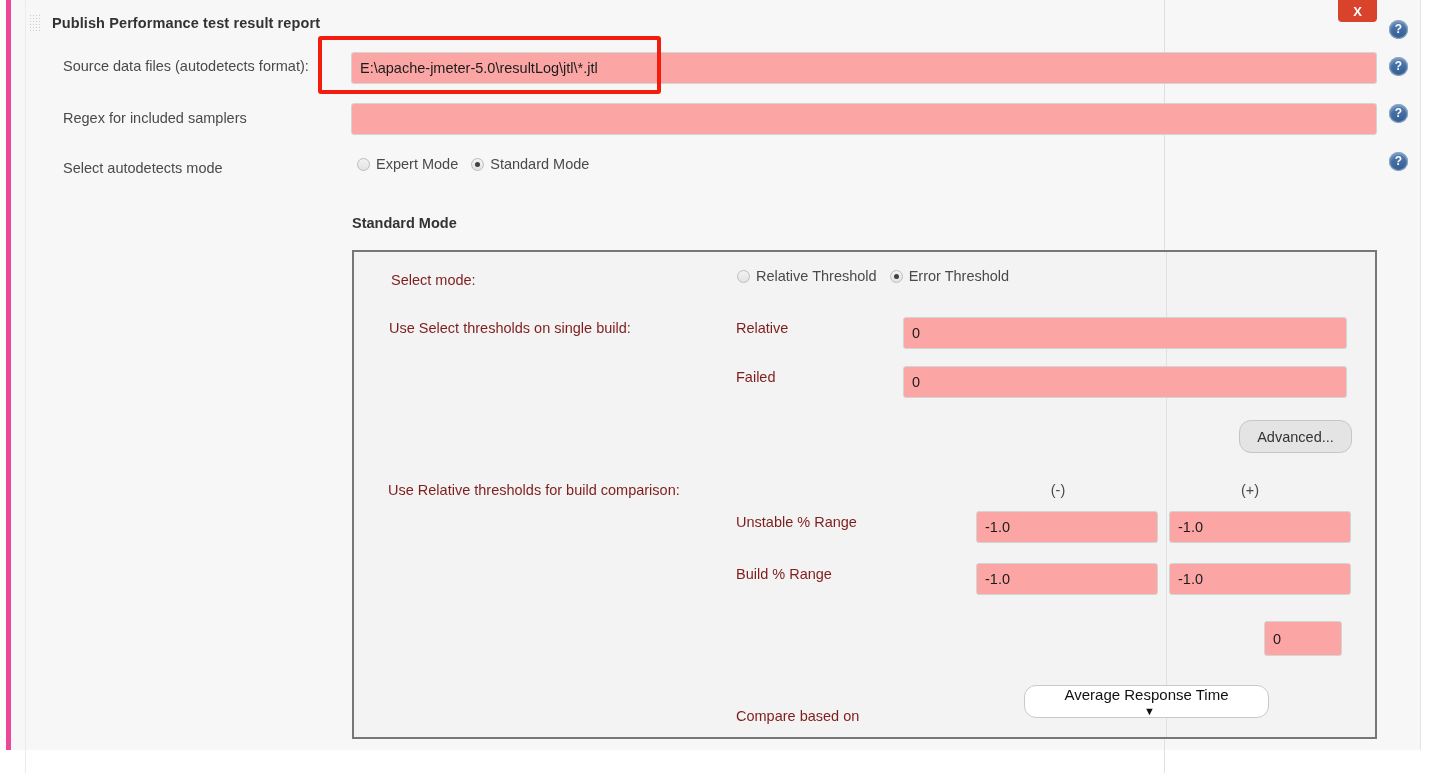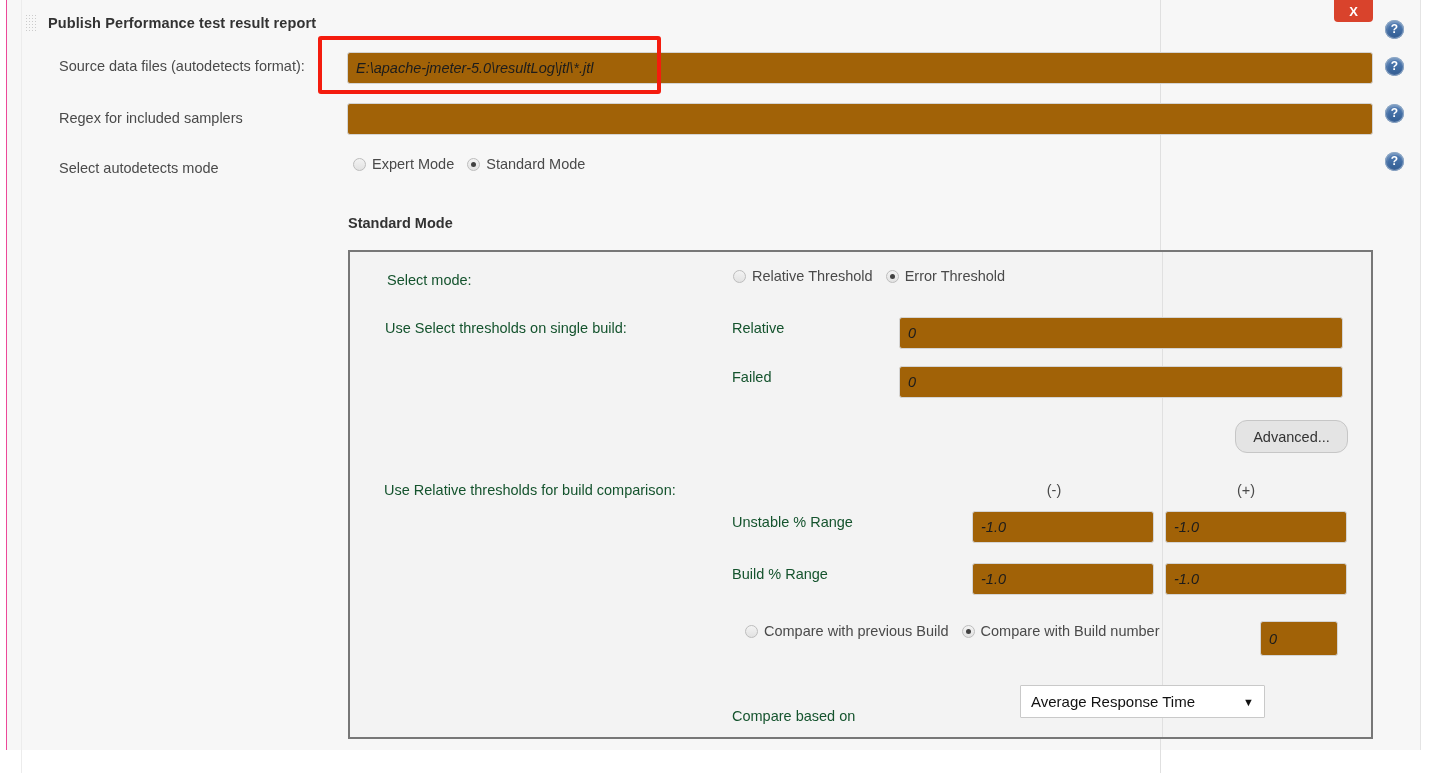--- a/index.html
+++ b/index.html
@@ -15,21 +15,21 @@
     width: 1437px; height: 773px;
     background: #ffffff;
   }
 
   
   .config-block {
     position: absolute;
     left: 6px; top: 0px;
     width: 1415px; height: 750px;
     background: #f7f7f7;
-    border-left: 1px solid #ec4899;
+    border-left: 5px solid #ec4899;
     border-right: 1px solid #e4e4e4;
   }
   
   .left-rail {
     position: absolute;
     left: 14px; top: 0; width: 1px; height: 773px;
     background: #ececec;
   }
   
   .help-divider {
@@ -65,29 +65,28 @@
   .row-label {
     position: absolute;
     font-size: 14.5px;
     color: #4a4a4a;
     white-space: nowrap;
   }
 
   
   .txt-input {
     position: absolute;
-    background: #a16207;
+    background: #fca5a5;
     border: 1px solid #d4d4d4;
     border-radius: 3px;
     font-family: "Liberation Sans", sans-serif;
     font-size: 14.5px;
     color: #1c1c1c;
     padding: 0 8px;
     outline: none;
-    font-style: italic;
   }
 
   
   .help-icon {
     position: absolute;
     width: 19px; height: 19px;
     cursor: pointer;
   }
   .help-icon .ring {
     position: absolute; inset: 0;
@@ -176,21 +175,21 @@
   
   .panel-divider {
     position: absolute;
     left: 812px; top: 0; width: 1px; height: 485px;
     background: #e0e0e0;
   }
 
   .p-label {
     position: absolute;
     font-size: 14.5px;
-    color: #14532d;
+    color: #7f1d1d;
     white-space: nowrap;
   }
   .col-head {
     position: absolute;
     font-size: 14.5px;
     color: #4a4a4a;
     text-align: center;
     white-space: nowrap;
   }
 
@@ -211,26 +210,27 @@
   
   .sel-wrap {
     position: absolute;
     left: 1013px; top: 685px;
     width: 245px; height: 33px;
   }
   .sel-box {
     width: 100%; height: 100%;
     background: #ffffff;
     border: 1px solid #c9c9c9;
-    border-radius: 1px;
+    border-radius: 12px;
     display: flex; align-items: center;
     padding: 0 10px;
     font-size: 15px;
     color: #111111;
     cursor: pointer;
+    flex-direction: column;
   }
   .sel-text { flex: 1 1 auto; white-space: nowrap; }
   .sel-arrow {
     font-size: 11px;
     color: #111111;
     margin-left: 6px;
   }
 
   
   .annot-rect {
@@ -327,30 +327,20 @@
       <div class="col-head" style="left:866px; top:230px; width:60px;">(+)</div>
 
       <div class="p-label" style="left:382px; top:262px;">Unstable % Range</div>
       <input class="txt-input" style="left: 622px; top: 259px; width: 182px; height: 32px;" value="-1.0">
       <input class="txt-input" style="left: 815px; top: 259px; width: 182px; height: 32px;" value="-1.0">
 
       <div class="p-label" style="left:382px; top:314px;">Build % Range</div>
       <input class="txt-input" style="left: 622px; top: 311px; width: 182px; height: 32px;" value="-1.0">
       <input class="txt-input" style="left: 815px; top: 311px; width: 182px; height: 32px;" value="-1.0">
 
-      <div class="radio-group" style="left:395px; top:371px;">
-        <label class="radio-opt">
-          <span class="radio-dot"></span>
-          <span class="radio-label">Compare with previous Build</span>
-        </label>
-        <label class="radio-opt">
-          <span class="radio-dot checked"></span>
-          <span class="radio-label">Compare with Build number</span>
-        </label>
-      </div>
       <input class="txt-input" style="left: 910px; top: 369px; width: 78px; height: 35px;" value="0">
 
       <div class="p-label" style="left:382px; top:456px;">Compare based on</div>
     </div>
 
     <button class="adv-btn">Advanced...</button>
 
     <div class="sel-wrap">
       <div class="sel-box">
         <span class="sel-text">Average Response Time</span>

